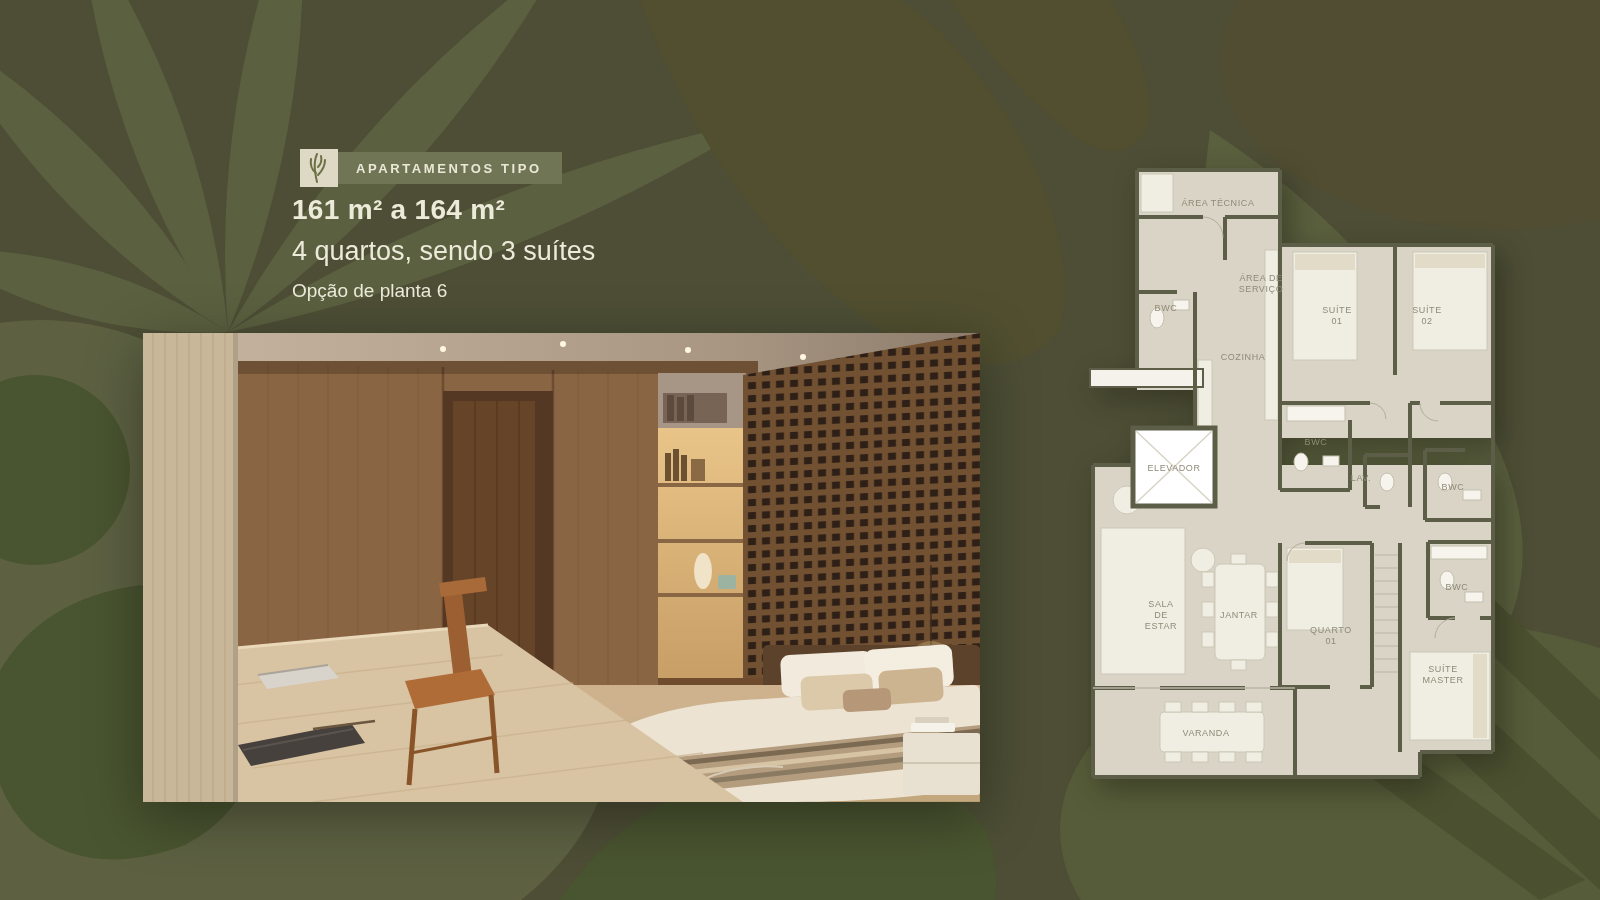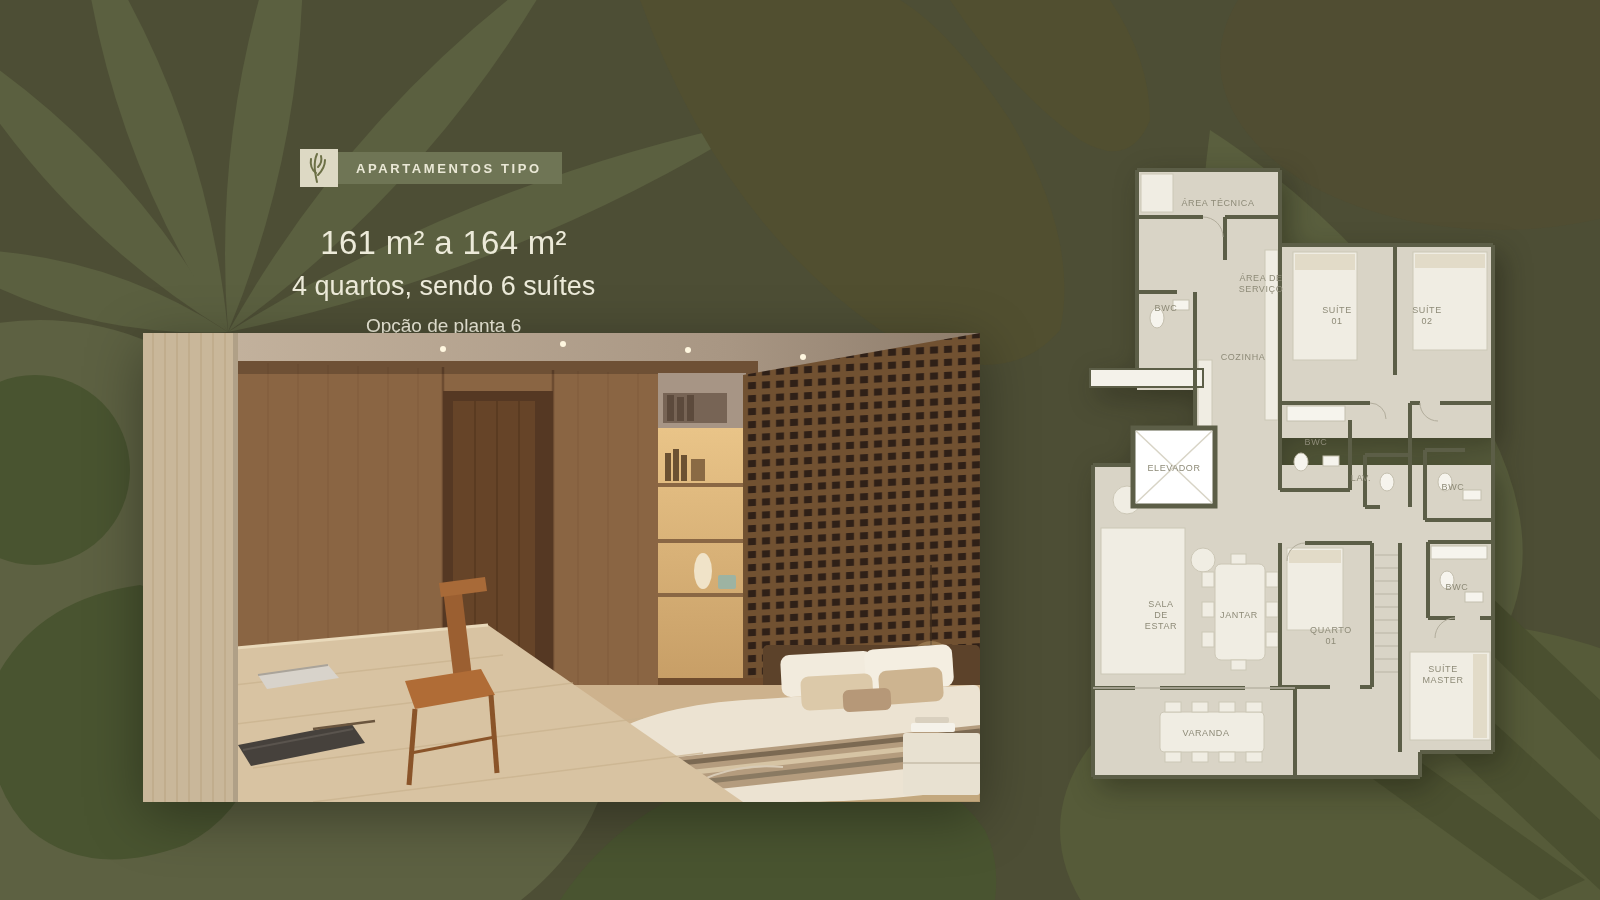--- a/index.html
+++ b/index.html
@@ -1,27 +1,27 @@
 <!DOCTYPE html>
 <html><head>
 <meta charset="utf-8">
 <style>
   html,body{margin:0;padding:0;background:#4d4e35;}
   .stage{position:relative;width:1600px;height:900px;overflow:hidden;
-         font-family:"Liberation Sans","DejaVu Sans",sans-serif;background:#b91c1c;text-align:center;}
+         font-family:"Liberation Sans","DejaVu Sans",sans-serif;background:#b91c1c;}
   .bg{position:absolute;inset:0;}
   
   .badge{position:absolute;left:300px;top:149px;display:flex;align-items:flex-start;}
   .badge-icon{width:38px;height:38px;background:#ddd9c4;display:flex;align-items:center;justify-content:center;}
   .badge-strip{margin-top:3px;height:32px;background:#6f7555;display:flex;align-items:center;
                padding:0 20px 0 18px;}
   .badge-strip span{color:#eae8d6;font-size:13px;font-weight:bold;letter-spacing:2.6px;}
   
   .headline{position:absolute;left:292px;top:196px;color:#ecead9;}
-  .hl-area{font-size:33px;font-weight:normal;letter-spacing:.3px;line-height:1;margin-top:30px;}
+  .hl-area{font-size:28px;font-weight:bold;letter-spacing:.3px;line-height:1;}
   .hl-rooms{font-size:27px;font-weight:400;margin-top:14px;line-height:1;}
   .hl-variant{font-size:19px;font-weight:400;margin-top:16px;line-height:1;}
   
   .photo{position:absolute;left:143px;top:333px;width:837px;height:469px;
          filter:drop-shadow(0 14px 28px rgba(0,0,0,.35));}
   
   .plan{position:absolute;left:1065px;top:160px;width:430px;height:620px;
         filter:drop-shadow(8px 10px 14px rgba(15,15,5,.35));}
   .rlabel{fill:#8e8b78;font-size:9px;letter-spacing:.6px;text-anchor:middle;
           font-family:"Liberation Sans","DejaVu Sans",sans-serif;}
@@ -80,21 +80,21 @@
         </g>
       </svg>
     </div>
     <div class="badge-strip">
       <span>APARTAMENTOS TIPO</span>
     </div>
   </div>
 
   <div class="headline">
     <div class="hl-area">161 m² a 164 m²</div>
-    <div class="hl-rooms">4 quartos, sendo 6 suítes</div>
+    <div class="hl-rooms">4 quartos, sendo 3 suítes</div>
     <div class="hl-variant">Opção de planta 6</div>
   </div>
 
   <svg class="photo" viewBox="0 0 837 469">
     <defs>
       <linearGradient id="ceil" x1="0" y1="0" x2="1" y2="0">
         <stop offset="0" stop-color="#c7b6a1"></stop>
           <stop offset=".7" stop-color="#a89683"></stop>
           <stop offset="1" stop-color="#8d7c6b"></stop>
       </linearGradient>

